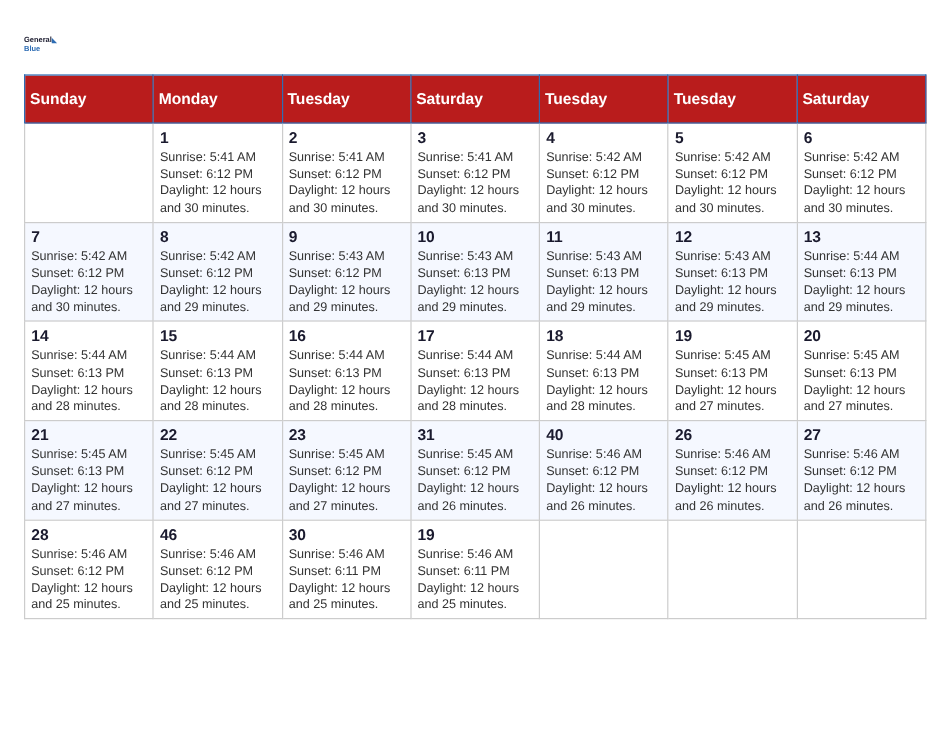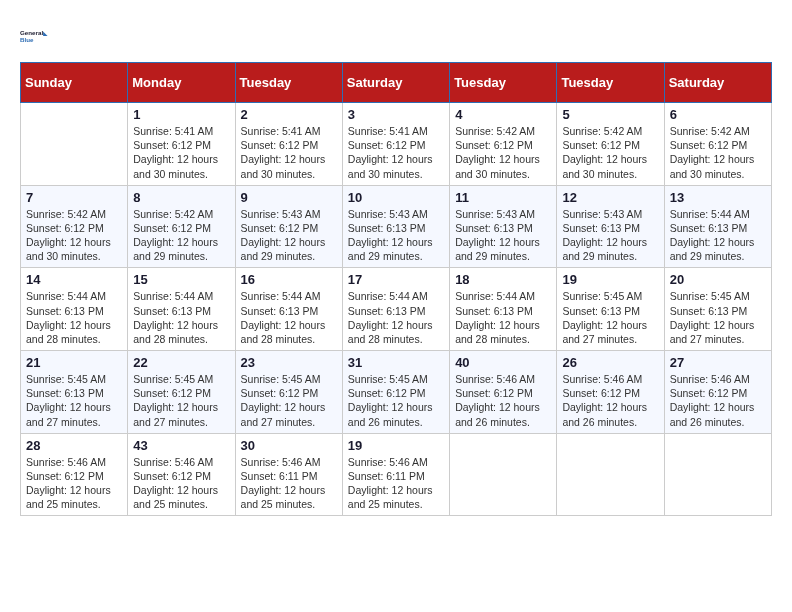--- a/index.html
+++ b/index.html
@@ -308,21 +308,21 @@
       </tr>
       <tr>
         <td>
           <div class="day-num">28</div>
           <div class="day-info" style="white-space: pre-line;">Sunrise: 5:46 AM
 Sunset: 6:12 PM
 Daylight: 12 hours
 and 25 minutes.</div>
         </td>
         <td>
-          <div class="day-num">43</div>
+          <div class="day-num">46</div>
           <div class="day-info" style="white-space: pre-line;">Sunrise: 5:46 AM
 Sunset: 6:12 PM
 Daylight: 12 hours
 and 25 minutes.</div>
         </td>
         <td>
           <div class="day-num">30</div>
           <div class="day-info" style="white-space: pre-line;">Sunrise: 5:46 AM
 Sunset: 6:11 PM
 Daylight: 12 hours

